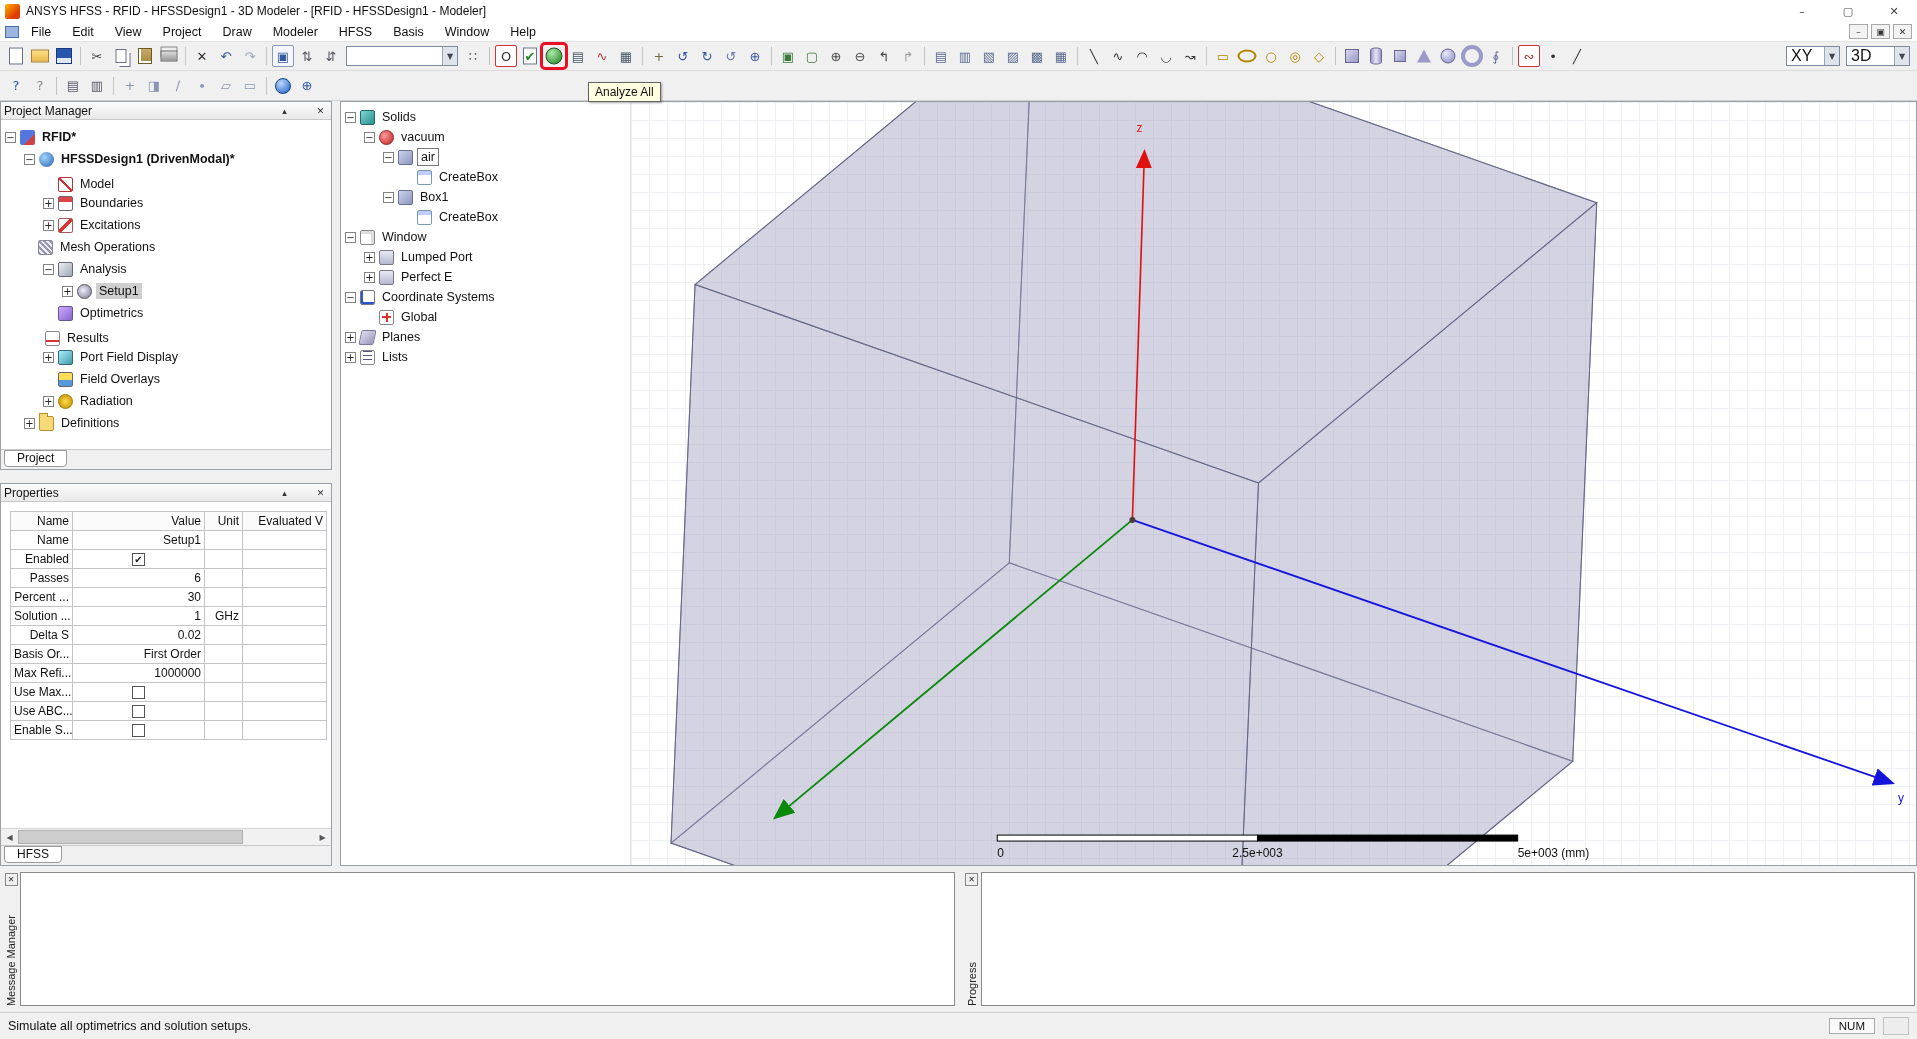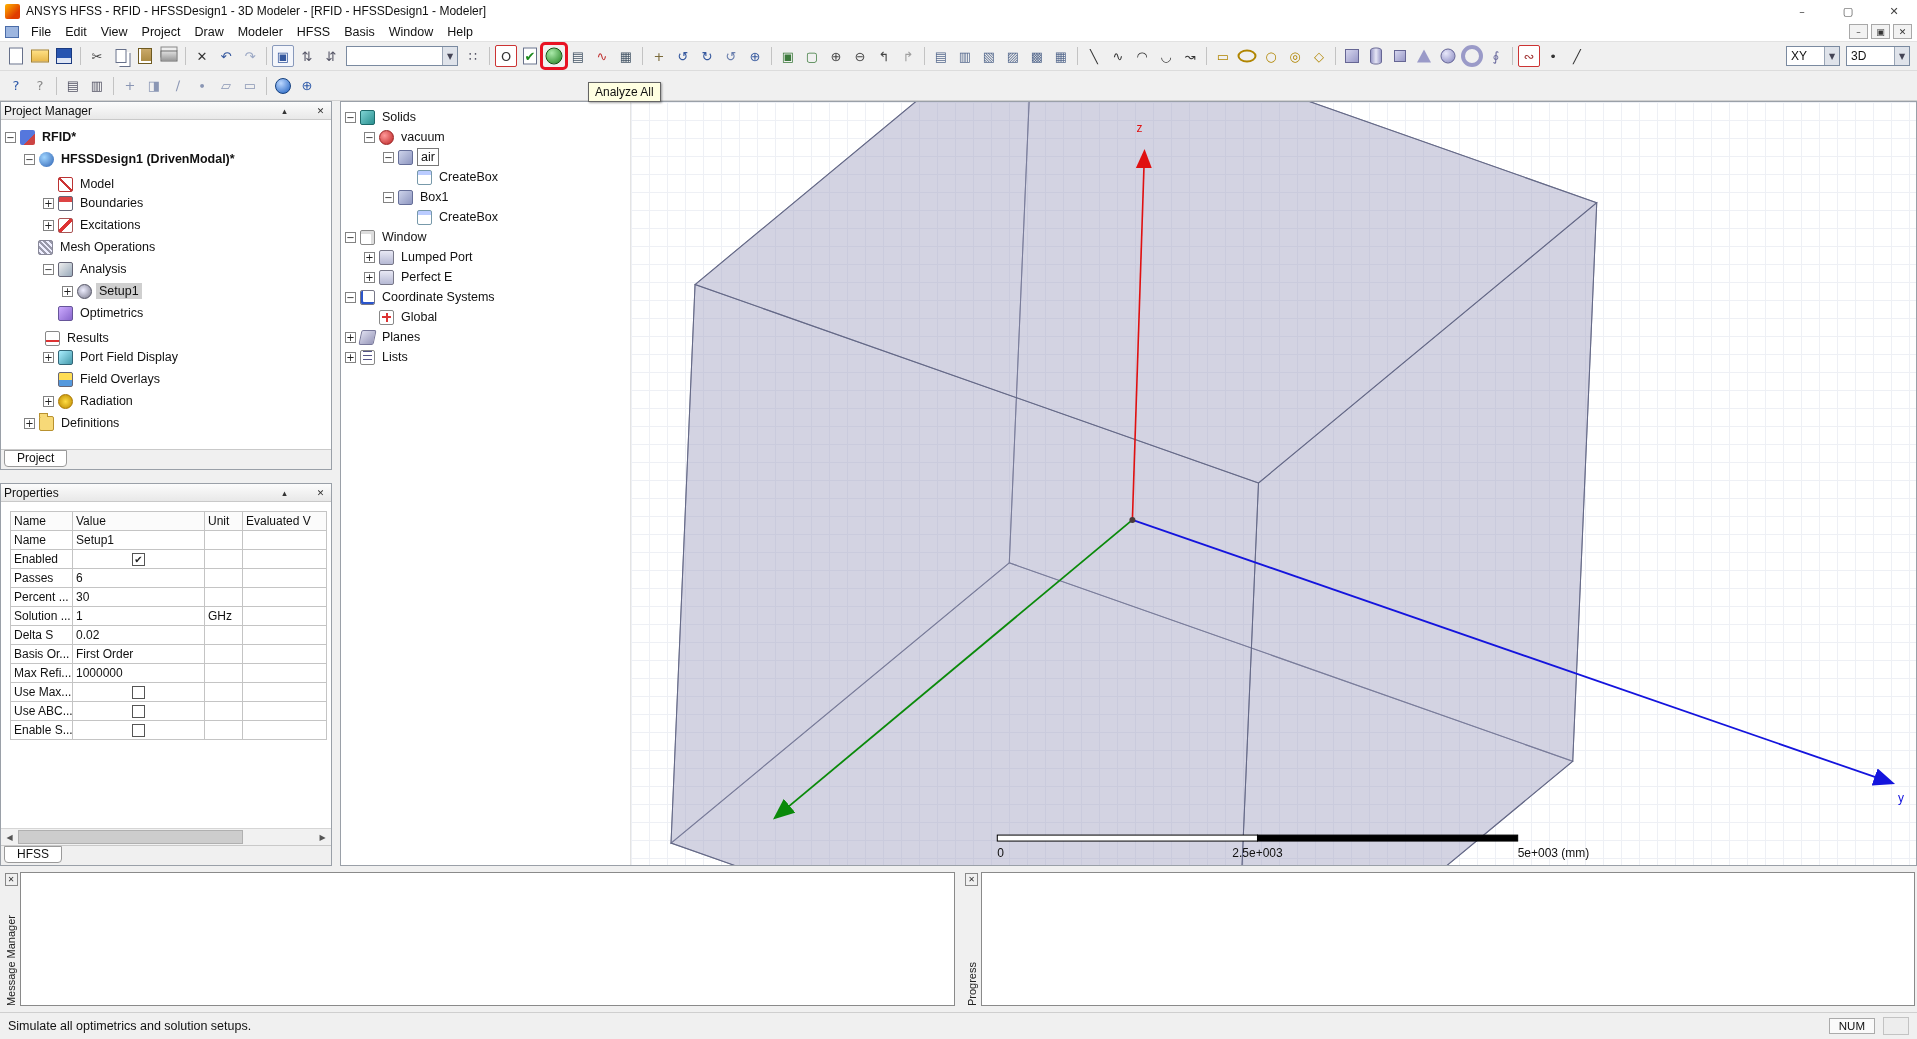--- a/index.html
+++ b/index.html
@@ -22,21 +22,21 @@
   .mdi-btn { width:19px; height:15px; border:1px solid #a8a8a8; background:#f2f2f2; font-size:9px; display:flex; align-items:center; justify-content:center; color:#333; font-family:"DejaVu Sans",sans-serif; }
 
   
   .toolbar { flex:none; background:#f0f0f0; display:flex; align-items:center; padding:0 4px; }
   .toolbar1 { height:29px; border-bottom:1px solid #dcdcdc; }
   .toolbar2 { height:30px; border-bottom:1px solid #d0d0d0; }
   .tb-btn { width:22px; height:22px; margin:0 1px; flex:none; display:flex; align-items:center; justify-content:center;
             font-size:13px; font-family:"DejaVu Sans",sans-serif; position:relative; z-index:0; border:1px solid transparent; border-radius:2px; }
   .tb-sep { width:1px; height:18px; background:#c3c3c3; margin:0 4px; flex:none; align-self:center; }
   .tb-combo { height:20px; border:1px solid #7a8aa0; background:#fff; display:flex; align-items:center; margin:0 3px; flex:none; }
-  .tb-combo-text { flex:1; padding:0 4px; font-size:12px; text-align:left; }
+  .tb-combo-text { flex:1; padding:0 4px; font-size:16px; text-align:left; }
   .tb-combo-arrow { width:15px; height:100%; background:#dfe3ea; border-left:1px solid #9aa5b5; font-size:8px; display:flex; align-items:center; justify-content:center; color:#445; font-family:"DejaVu Sans",sans-serif; }
   .annotated { outline:3px solid #e81123; outline-offset:0px; }
 
   .tb-btn[class*=" k-"]::before { position:absolute; left:50%; top:50%; transform:translate(-50%,-50%); z-index:-1; }
   .k-page::before { content:""; width:12px; height:15px; background:#fff; border:1px solid #66708a; }
   .k-folder::before { content:""; width:16px; height:11px; background:linear-gradient(#ffe084,#e8b84a); border:1px solid #a5812c; }
   .k-floppy::before { content:""; width:14px; height:14px; background:#2855b0; border:1px solid #1a3a80; box-shadow:inset 0 -5px 0 #dfe6f5; }
   .k-copy::before { content:""; width:9px; height:12px; background:#fff; border:1px solid #66708a; box-shadow:3px 3px 0 0 #fff, 4px 4px 0 0 #66708a; }
   .k-paste::before { content:""; width:12px; height:14px; background:linear-gradient(#c9a96a,#a8873e); border:1px solid #6e5a21; box-shadow:inset 2px -2px 0 #fff; }
   .k-printer::before { content:""; width:15px; height:9px; background:linear-gradient(#ddd,#999); border:1px solid #666; box-shadow:0 -4px 0 -1px #eee, 0 -4px 0 0 #888; }
@@ -100,21 +100,21 @@
   .ic-sheets { background:#fff; border:1px solid #888; box-shadow:inset -3px 3px 0 #ddd; }
   .ic-sheetgroup { background:linear-gradient(180deg,#e8e8f4,#b6b9d4); border:1px solid #778; }
   .ic-cs { background:#fff; border:1px solid #778; box-shadow:inset 2px -2px 0 #2a55cc; }
   .ic-csglobal { background:#fff; border:1px solid #888; background-image:linear-gradient(#d33,#d33),linear-gradient(#d33,#d33); background-size:9px 2px,2px 9px; background-position:center; background-repeat:no-repe at; background-repeat:no-repeat; }
   .ic-planes { background:linear-gradient(135deg,#dde,#99b); border:1px solid #779; transform:skewX(-12deg); }
   .ic-lists { background:#fff; border:1px solid #888; background-image:repeating-linear-gradient(#558 0 1px,transparent 1px 4px); background-size:9px 12px; background-position:center; background-repeat:no-repeat; }
 
   
   .props-body-wrap { flex:1; overflow:hidden; padding:9px 0 0 9px; background:#fff; }
   .props-table { border-collapse:collapse; table-layout:fixed; width:316px; }
-  .props-table th, .props-table td { border:1px solid #c4c4c4; height:19px; padding:0 3px; font-size:12px; font-weight:normal; text-align:left; overflow:hidden; white-space:nowrap; }
+  .props-table th, .props-table td { border:1px solid #c4c4c4; height:19px; padding:0 3px; font-size:12px; font-weight:normal; text-align:right; overflow:hidden; white-space:nowrap; }
   .props-table th { background:#fbfbfb; }
   .col-name { width:62px; } .col-val { width:132px; } .col-unit { width:38px; } .col-eval { width:84px; }
   .cb { display:inline-block; width:13px; height:13px; border:1px solid #555; background:#fff; font-size:10px; line-height:12px; text-align:center; color:#222; vertical-align:middle; font-family:"DejaVu Sans",sans-serif; }
   .hscroll { height:17px; flex:none; background:#f1f1f1; border-top:1px solid #d5d5d5; display:flex; align-items:center; }
   .hs-btn { width:17px; height:17px; font-size:8px; display:flex; align-items:center; justify-content:center; color:#555; font-family:"DejaVu Sans",sans-serif; }
   .hs-track { flex:1; height:17px; position:relative; }
   .hs-thumb { position:absolute; left:0; top:1px; height:14px; width:76%; background:#cdcdcd; border:1px solid #b0b0b0; }
 
   
   .modeler { flex:1; display:flex; border:1px solid #9aa0a8; background:#fff; }
@@ -155,21 +155,21 @@
     <span class="title-text">ANSYS HFSS - RFID - HFSSDesign1 - 3D Modeler - [RFID - HFSSDesign1 - Modeler]</span>
     <div class="win-controls">
       <span class="win-btn">–</span>
       <span class="win-btn">▢</span>
       <span class="win-btn">✕</span>
     </div>
   </div>
 
   <div class="menubar">
     <span class="mdi-icon"></span>
-    <span style="display:flex;">
+    <span style="display:flex;gap:7px;">
         <span class="menu-item">File</span>
         <span class="menu-item">Edit</span>
         <span class="menu-item">View</span>
         <span class="menu-item">Project</span>
         <span class="menu-item">Draw</span>
         <span class="menu-item">Modeler</span>
         <span class="menu-item">HFSS</span>
         <span class="menu-item">Basis</span>
         <span class="menu-item">Window</span>
         <span class="menu-item">Help</span>

